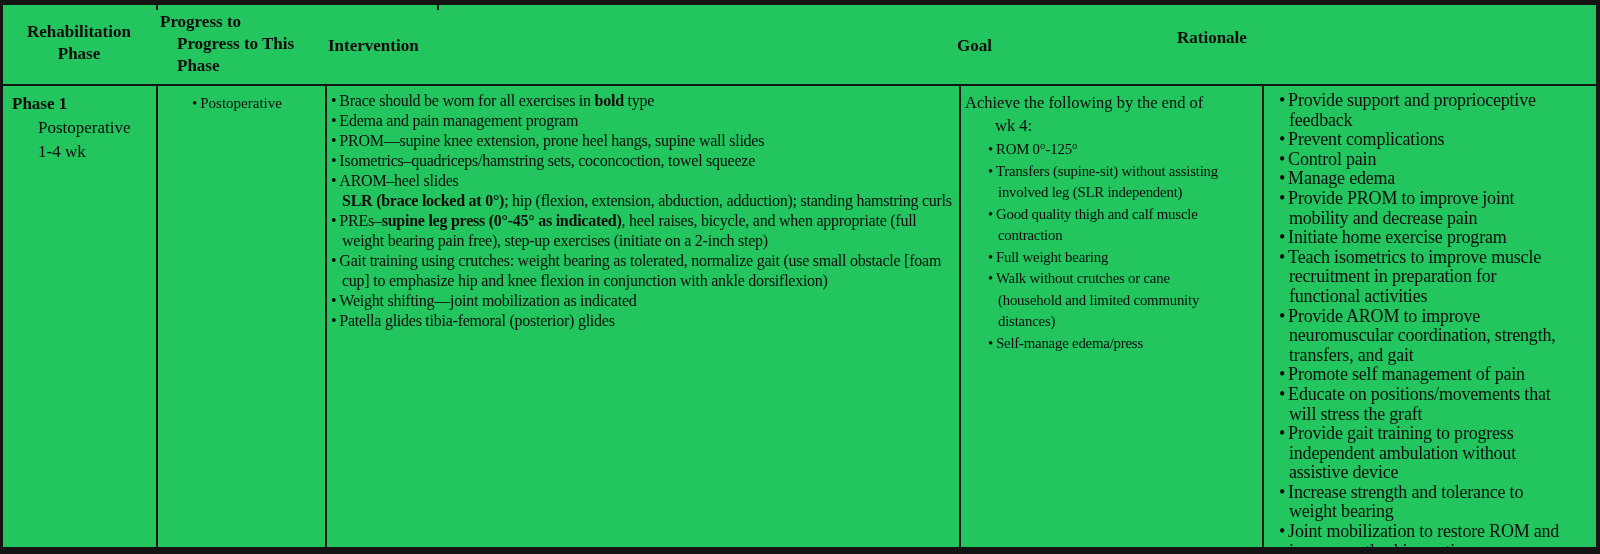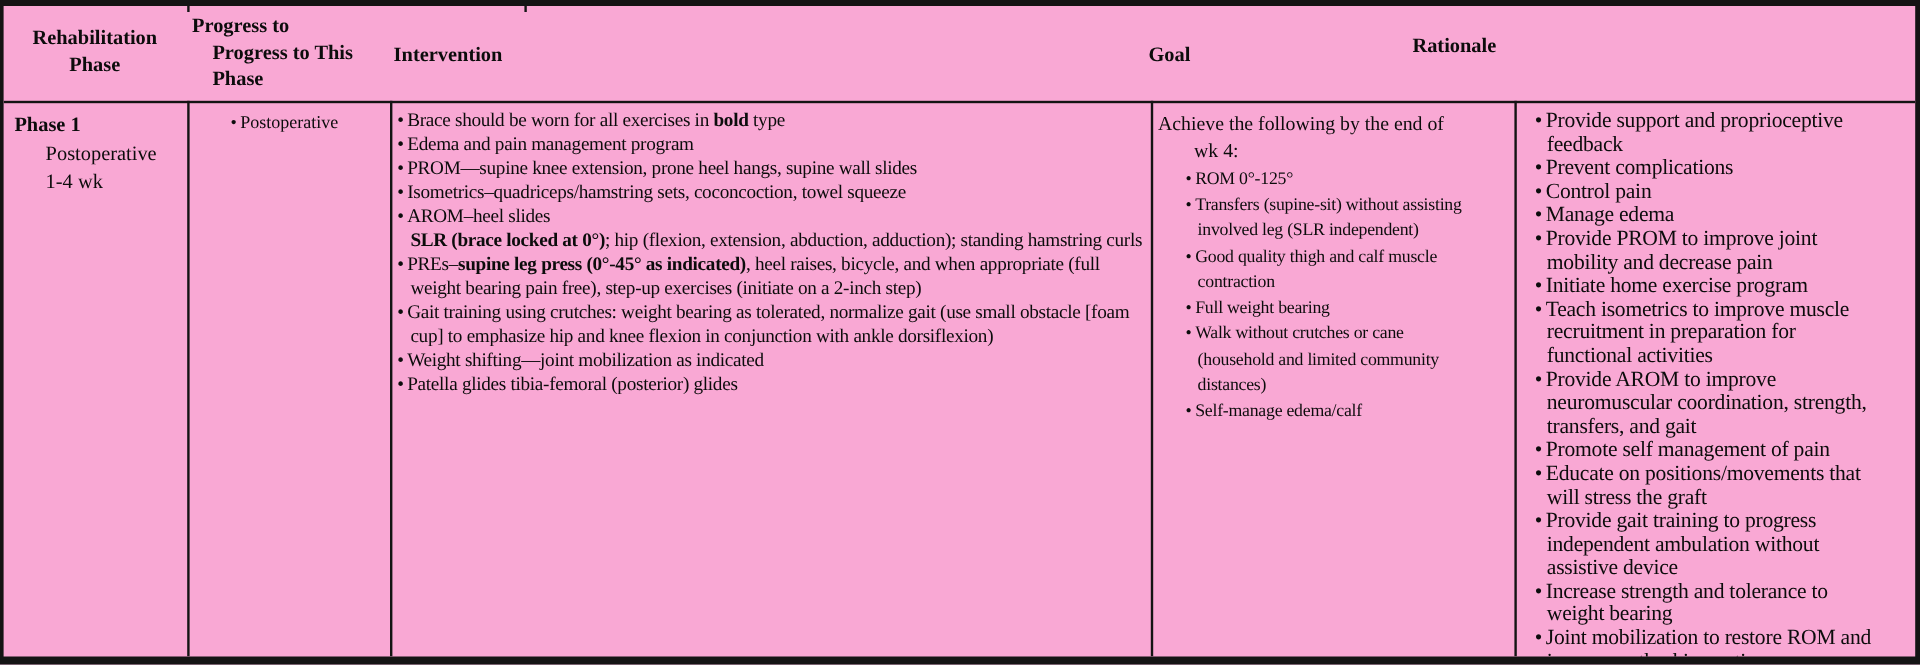--- a/index.html
+++ b/index.html
@@ -1,20 +1,20 @@
 <!DOCTYPE html>
 <html><head>
 <meta charset="utf-8">
 <style>
   html,body{margin:0;padding:0;background:#ffffff;}
   .table{
     position:relative;
     width:1600px;height:554px;
     box-sizing:border-box;
-    background:#f9a8d4;
+    background:#22c55e;
     border-top:5px solid #141414;
     border-bottom:7px solid #141414;
     border-left:3px solid #141414;
     border-right:4px solid #141414;
     font-family:"Liberation Serif","DejaVu Serif",serif;
     color:#0c0c0c;
     overflow:hidden;
   }
   .hline{position:absolute;left:0;right:0;top:79px;height:2px;background:#141414;}
   .vline{position:absolute;top:79px;bottom:0;width:2px;background:#141414;}
@@ -109,21 +109,21 @@
     <div class="goal-intro">
         <div class="line">Achieve the following by the end of</div>
         <div class="line">wk 4:</div>
       </div>
     <div class="goal-bullets">
         <div class="bi"><span class="mark">•</span><span class="txt"><span>ROM 0°-125°</span></span></div>
         <div class="bi"><span class="mark">•</span><span class="txt"><span>Transfers (supine-sit) without assisting involved leg (SLR independent)</span></span></div>
         <div class="bi"><span class="mark">•</span><span class="txt"><span>Good quality thigh and calf muscle contraction</span></span></div>
         <div class="bi"><span class="mark">•</span><span class="txt"><span>Full weight bearing</span></span></div>
         <div class="bi"><span class="mark">•</span><span class="txt"><span>Walk without crutches or cane (household and limited community distances)</span></span></div>
-        <div class="bi"><span class="mark">•</span><span class="txt"><span>Self-manage edema/calf</span></span></div>
+        <div class="bi"><span class="mark">•</span><span class="txt"><span>Self-manage edema/press</span></span></div>
       </div>
   </div>
 
   <div class="cell rationale-cell">
       <div class="bi"><span class="mark">•</span><span class="txt"><span>Provide support and proprioceptive feedback</span></span></div>
       <div class="bi"><span class="mark">•</span><span class="txt"><span>Prevent complications</span></span></div>
       <div class="bi"><span class="mark">•</span><span class="txt"><span>Control pain</span></span></div>
       <div class="bi"><span class="mark">•</span><span class="txt"><span>Manage edema</span></span></div>
       <div class="bi"><span class="mark">•</span><span class="txt"><span>Provide PROM to improve joint mobility and decrease pain</span></span></div>
       <div class="bi"><span class="mark">•</span><span class="txt"><span>Initiate home exercise program</span></span></div>

